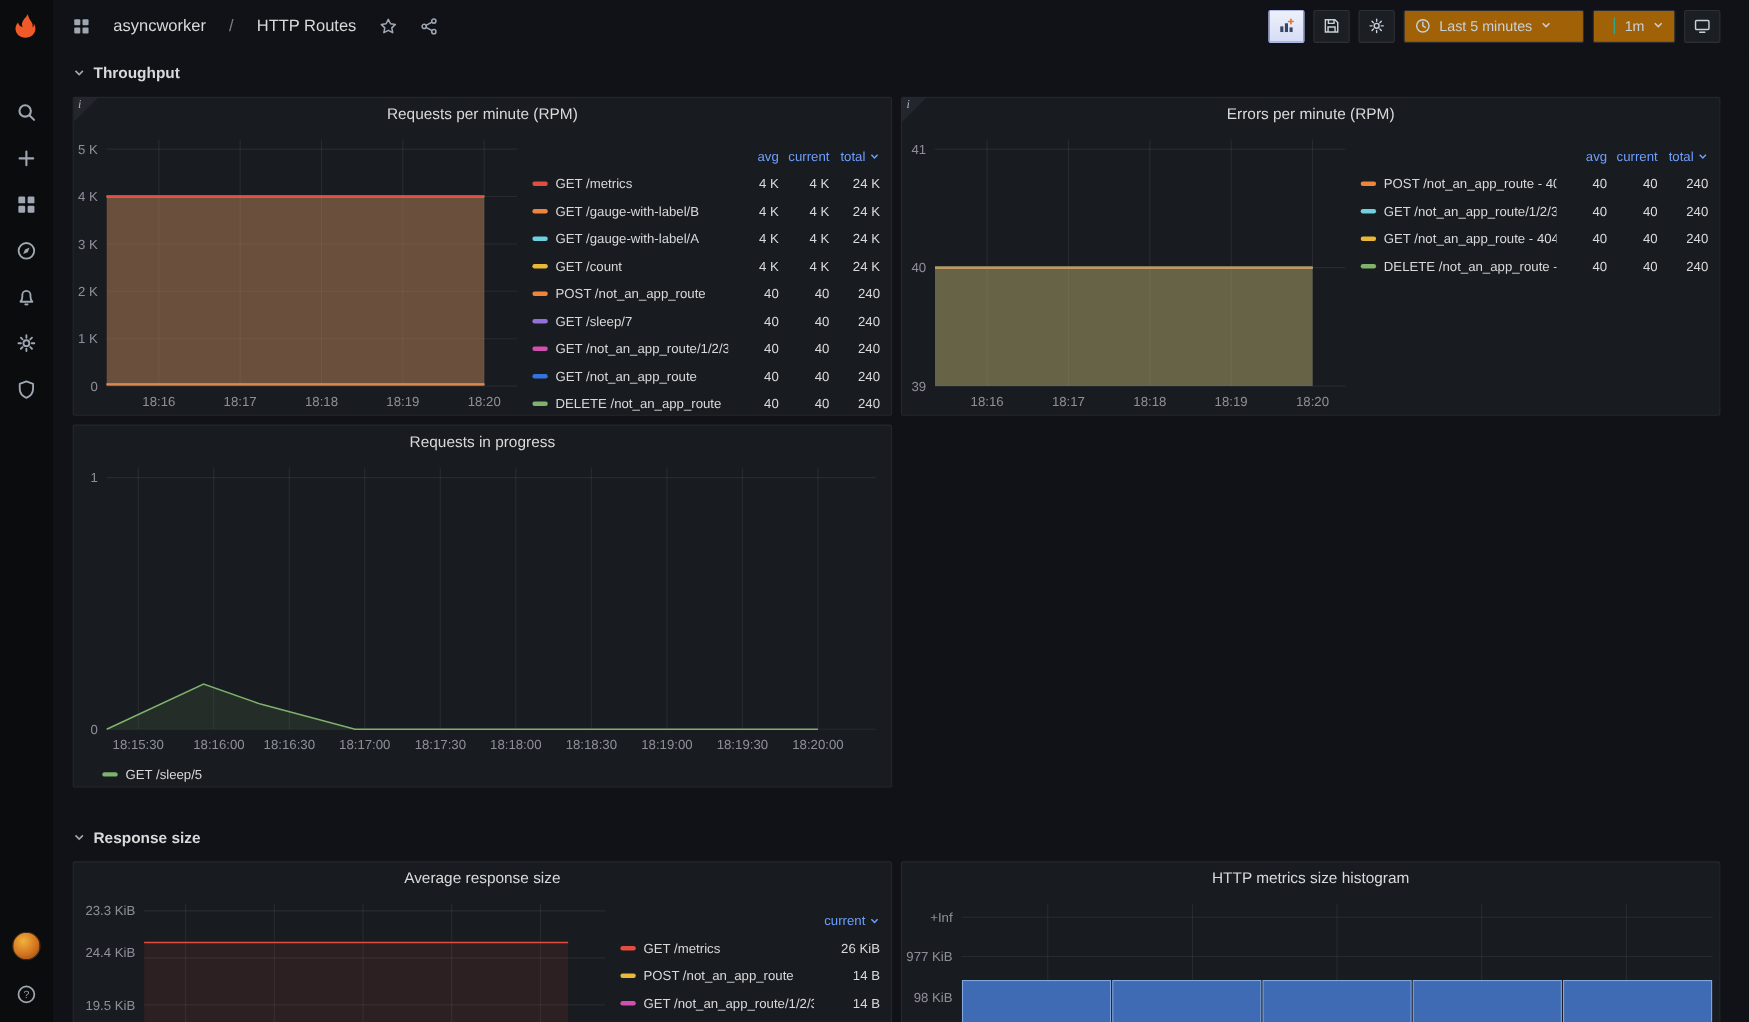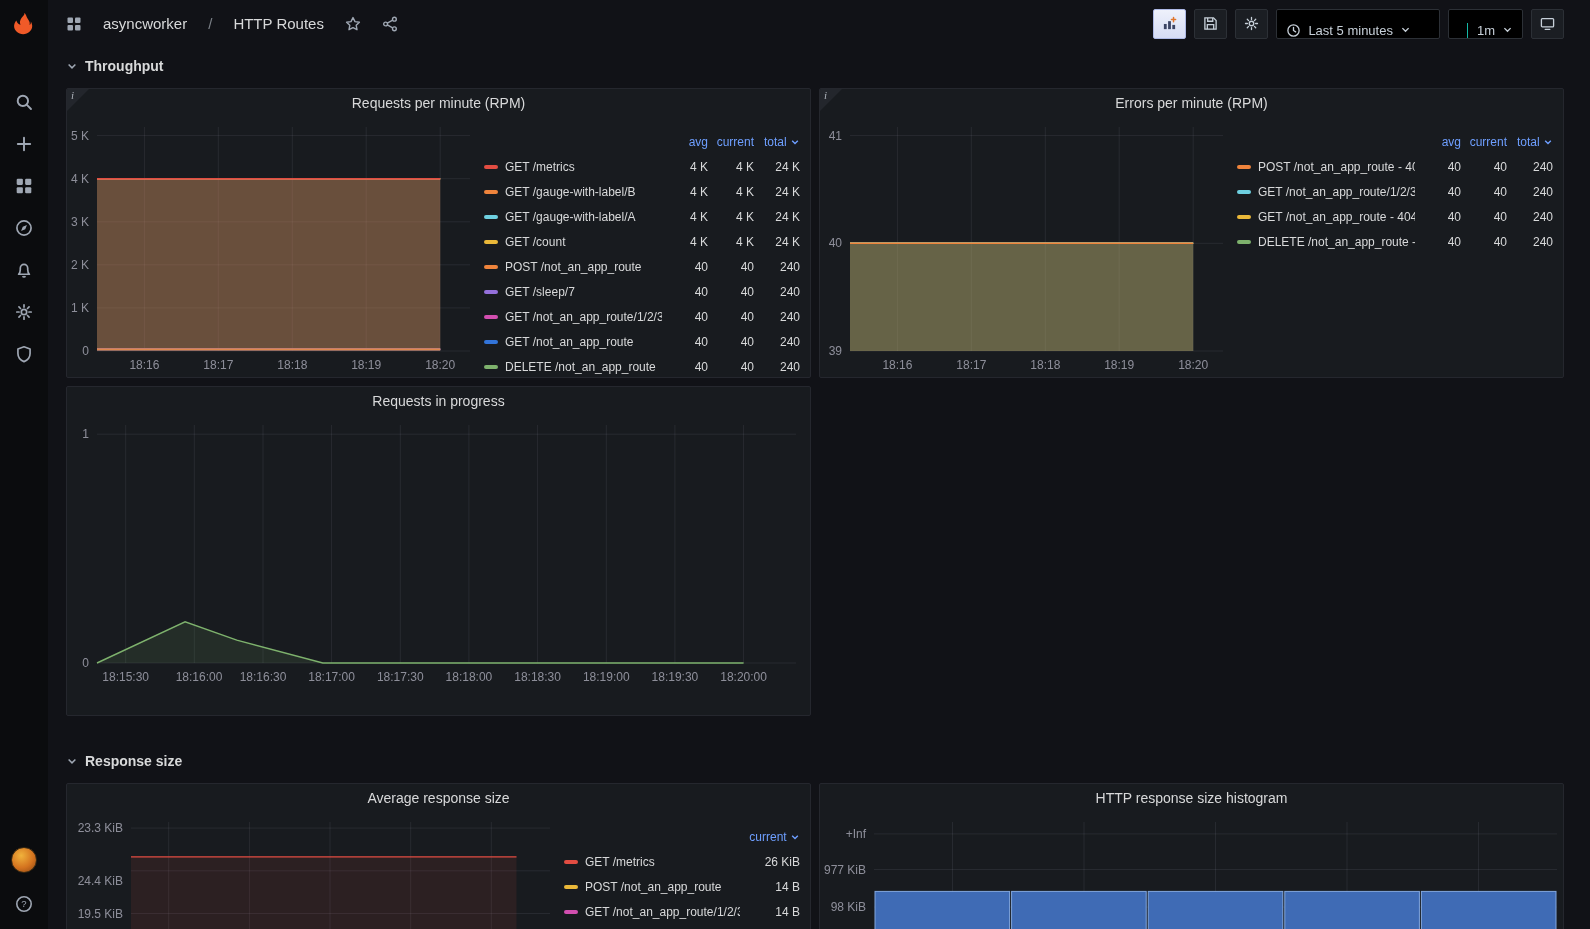--- a/index.html
+++ b/index.html
@@ -24,21 +24,21 @@
   .crumbs{display:flex;align-items:center;gap:21px;font-size:15px;color:#d8d9da}
   .crumb{cursor:pointer}
   .crumb-sep{color:#7b8087}
   .crumb-page{font-weight:500}
   .nav-ic{color:#9fa7b3;display:flex;align-items:center;cursor:pointer}
   .nav-ic svg{width:16px;height:16px}
   .nav-right{margin-left:auto;display:flex;align-items:center;gap:8px}
   .tbtn{height:30px;min-width:32px;border:1px solid #2c3036;background:#1b1e23;border-radius:2px;
     display:flex;align-items:center;justify-content:center;gap:6px;padding:0 8px;color:#c7d0d9;cursor:pointer;font-size:13px}
   .tbtn svg{width:15px;height:15px}
-  .tgroup{height:30px;border:1px solid #2c3036;background:#000000;border-radius:2px;display:flex;align-items:flex-end}
+  .tgroup{height:30px;border:1px solid #2c3036;background:#a16207;border-radius:2px;display:flex;align-items:center}
   .tgroup .seg{display:flex;align-items:center;gap:7px;padding:0 9px;cursor:pointer;color:#c7d0d9}
   .tgroup .seg+.seg{border-left:1px solid #14b8a6}
   .tbtn.addpanel{background:linear-gradient(#eef1fb,#d6dcf5);border-color:#aeb9e6}
   .caret svg{width:11px;height:11px}
 
   
   .content{position:absolute;left:48px;top:47px;right:0;bottom:0;padding:6px 26px 0 18px;overflow:hidden}
   .section-head{display:flex;align-items:center;gap:7px;height:26px;margin:0 0 9px 0;
     font-size:14px;font-weight:700;color:#d8d9da;cursor:pointer}
   .section-head svg{width:12px;height:12px;color:#9fa7b3}
@@ -469,20 +469,26 @@
             <div class="xlab" style="left:132px;top:255px">18:16:00</div>
             <div class="xlab" style="left:196.0px;top:255px">18:16:30</div>
             <div class="xlab" style="left:264.6px;top:255px">18:17:00</div>
             <div class="xlab" style="left:333.3px;top:255px">18:17:30</div>
             <div class="xlab" style="left:401.9px;top:255px">18:18:00</div>
             <div class="xlab" style="left:470.6px;top:255px">18:18:30</div>
             <div class="xlab" style="left:539.3px;top:255px">18:19:00</div>
             <div class="xlab" style="left:607.9px;top:255px">18:19:30</div>
             <div class="xlab" style="left:676.6px;top:255px">18:20:00</div>
           </div>
+        <div class="legend-bottom">
+            <div class="lrow">
+              <span class="lswatch" style="background:#7EB26D"></span>
+              <span class="lname">GET /sleep/5</span>
+            </div>
+          </div>
       </div>
     </section>
   </div>
 
   <div class="section-head second">
     <svg viewBox="0 0 16 16" fill="none" stroke="currentColor" stroke-width="2">
         <path d="M3.5 6l4.5 4.5L12.5 6"></path>
       </svg>
     <span>Response size</span>
   </div>
@@ -504,21 +510,21 @@
               <polygon points="64.0,234.0 64.0,234.0 449.5,234.0 449.5,234.0" fill="#3274D9" fill-opacity="0.1"></polygon>
               <polyline points="64.0,234.0 449.5,234.0" fill="none" stroke="#3274D9" stroke-width="1.4"></polyline>
               <polygon points="64.0,234.0 64.0,234.0 449.5,234.0 449.5,234.0" fill="#D24FB0" fill-opacity="0.1"></polygon>
               <polyline points="64.0,234.0 449.5,234.0" fill="none" stroke="#D24FB0" stroke-width="1.4"></polyline>
               <polygon points="64.0,234.0 64.0,234.0 449.5,234.0 449.5,234.0" fill="#EAB839" fill-opacity="0.1"></polygon>
               <polyline points="64.0,234.0 449.5,234.0" fill="none" stroke="#EAB839" stroke-width="1.4"></polyline>
               <polygon points="64.0,234.0 64.0,44.9 449.5,44.9 449.5,234.0" fill="#E24D42" fill-opacity="0.1"></polygon>
               <polyline points="64.0,44.9 449.5,44.9" fill="none" stroke="#E24D42" stroke-width="1.4"></polyline>
             </svg>
             <div class="ylab" style="top:16.1px;width:56px">23.3 KiB</div>
-            <div class="ylab" style="top:69px;width:56px">24.4 KiB</div>
+            <div class="ylab" style="top:54px;width:56px">24.4 KiB</div>
             <div class="ylab" style="top:101.5px;width:56px">19.5 KiB</div>
           </div>
         <div class="legend narrow">
             <div class="lrow lhead">
               <span class="lname"></span>
               <span class="lval">current <svg width="10" height="10" viewBox="0 0 16 16" style="vertical-align:-1px">
                   <path d="M3.5 6l4.5 4.5L12.5 6" fill="none" stroke="#6e9fff" stroke-width="2.2"></path>
                 </svg></span>
             </div>
             <div class="lrow">
@@ -539,21 +545,21 @@
             <div class="lrow">
               <span class="lswatch" style="background:#3274D9"></span>
               <span class="lname">GET /not_an_app_route</span>
               <span class="lval">14 B</span>
             </div>
           </div>
       </div>
     </section>
 
     <section class="panel">
-      <div class="panel-title">HTTP response size histogram</div>
+      <div class="panel-title">HTTP metrics size histogram</div>
       <div class="panel-body">
         <div class="chart-area">
             <svg class="plot" width="743" height="260">
               <line x1="54" y1="21.9" x2="737" y2="21.9" stroke="rgba(204,204,220,0.09)"></line>
               <line x1="54" y1="57.5" x2="737" y2="57.5" stroke="rgba(204,204,220,0.09)"></line>
               <line x1="54" y1="95.1" x2="737" y2="95.1" stroke="rgba(204,204,220,0.09)"></line>
               <line x1="132.5" y1="10" x2="132.5" y2="234" stroke="rgba(204,204,220,0.09)"></line>
               <line x1="264.0" y1="10" x2="264.0" y2="234" stroke="rgba(204,204,220,0.09)"></line>
               <line x1="395.5" y1="10" x2="395.5" y2="234" stroke="rgba(204,204,220,0.09)"></line>
               <line x1="527.0" y1="10" x2="527.0" y2="234" stroke="rgba(204,204,220,0.09)"></line>

